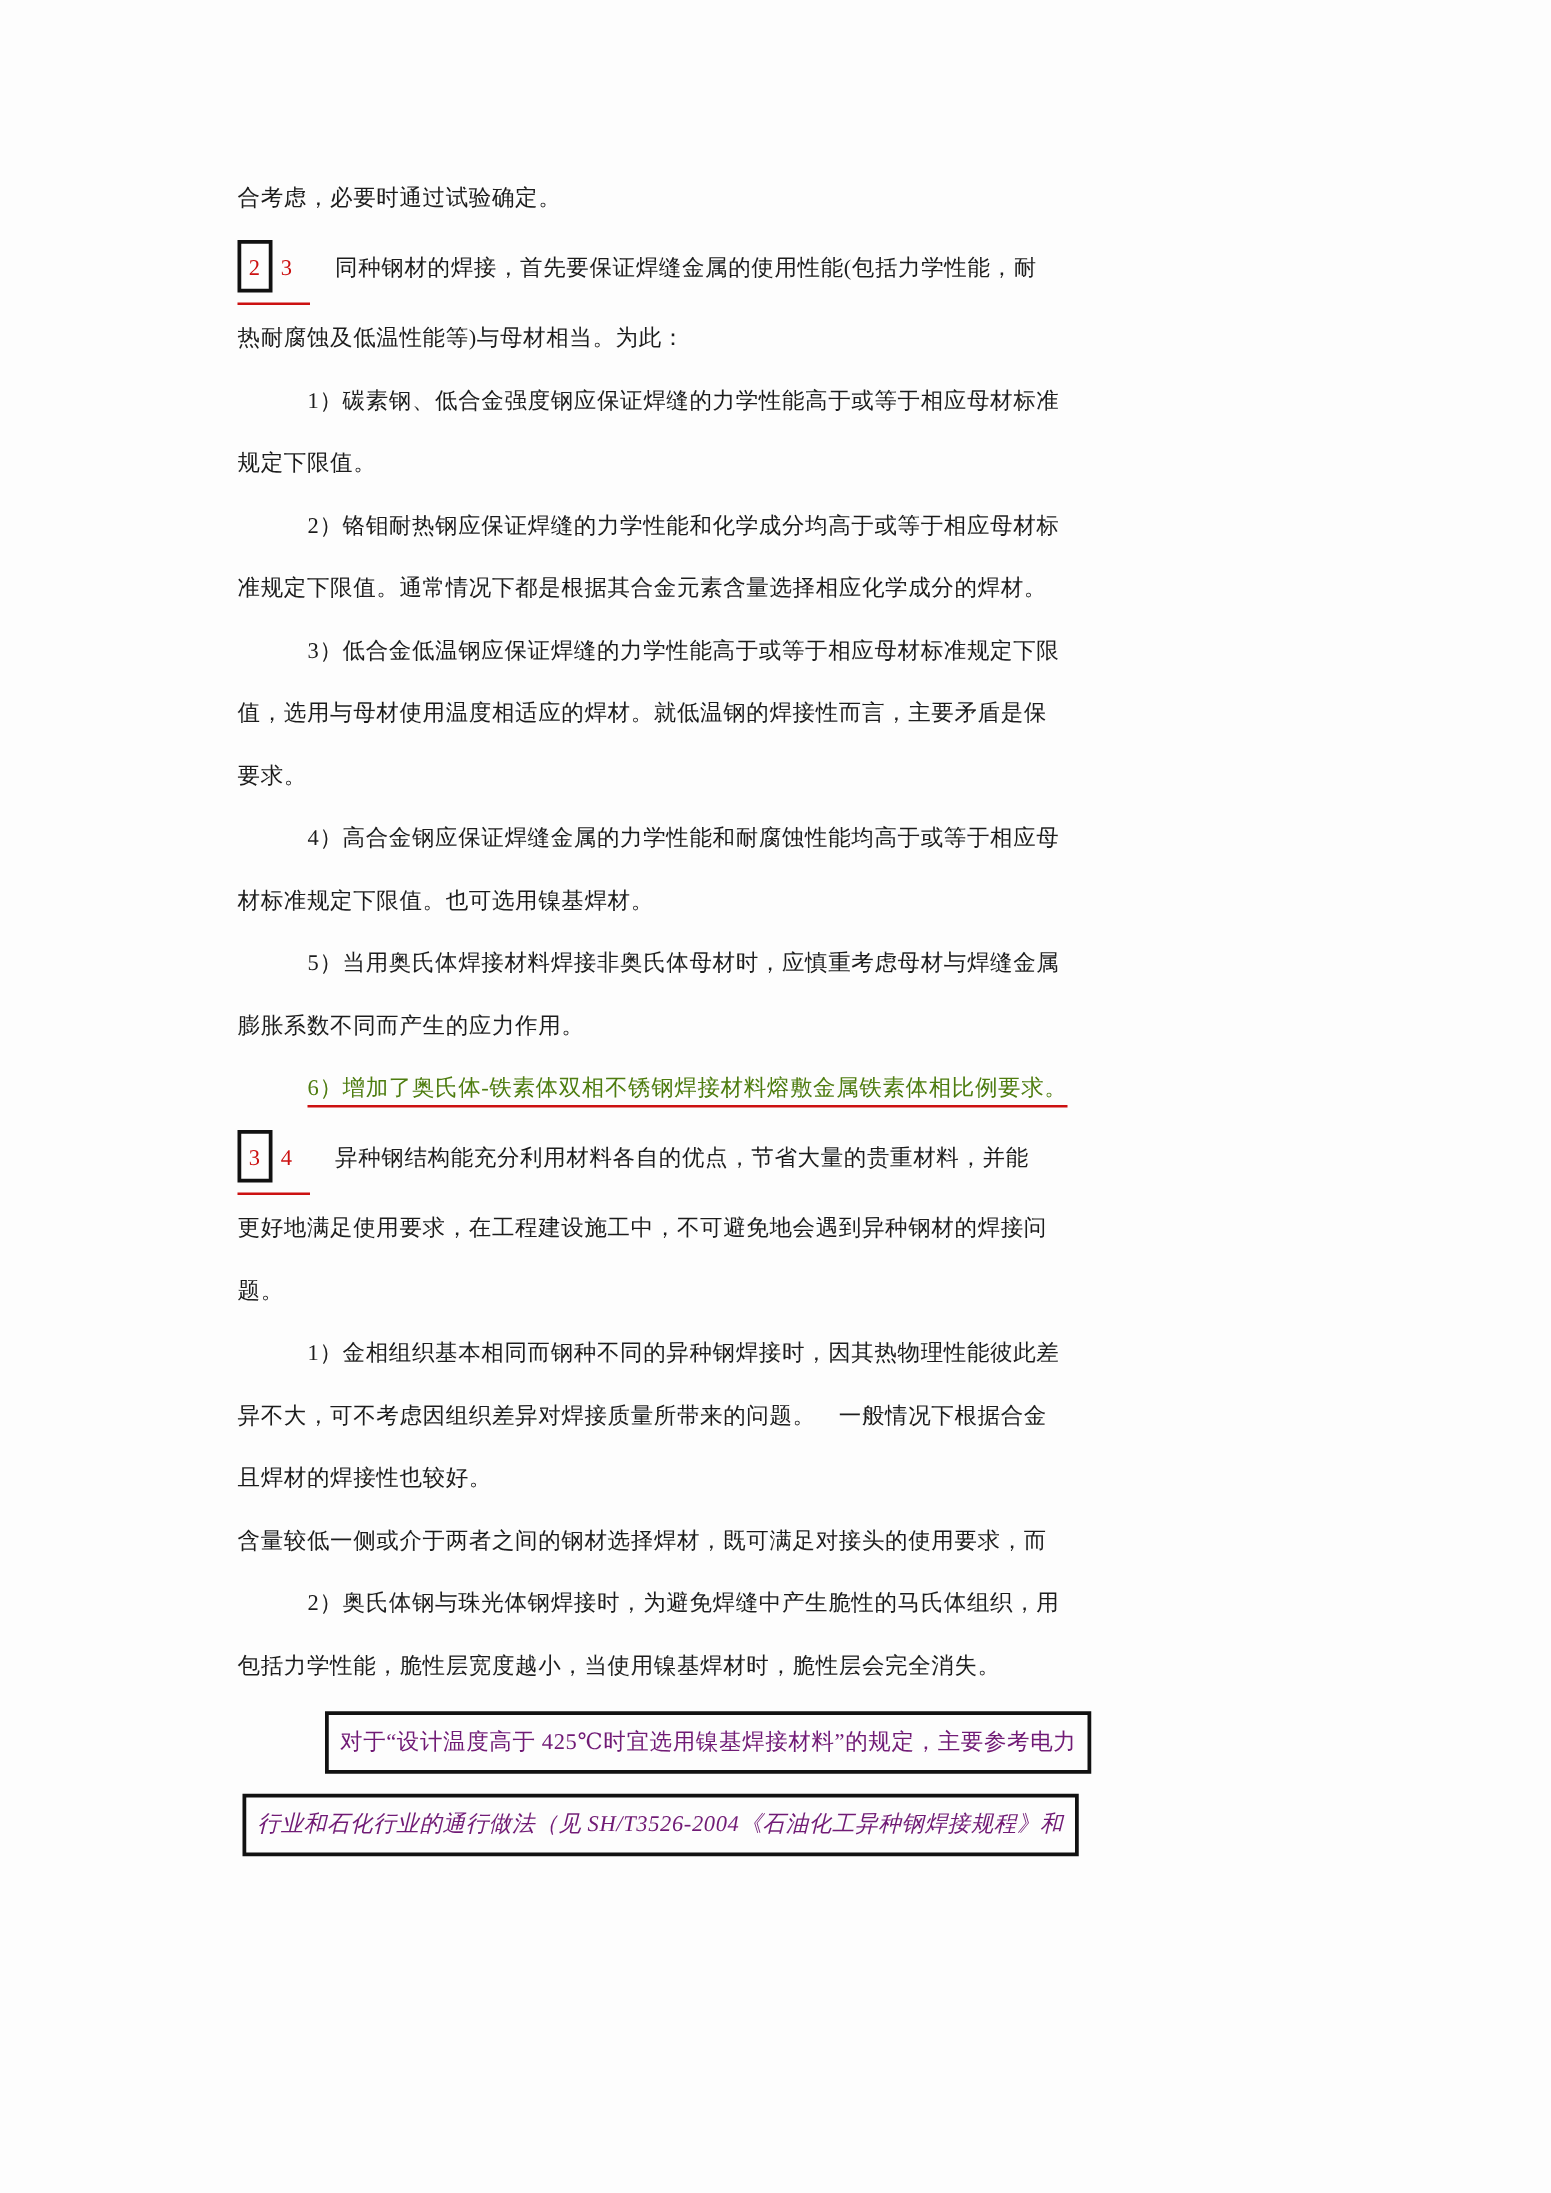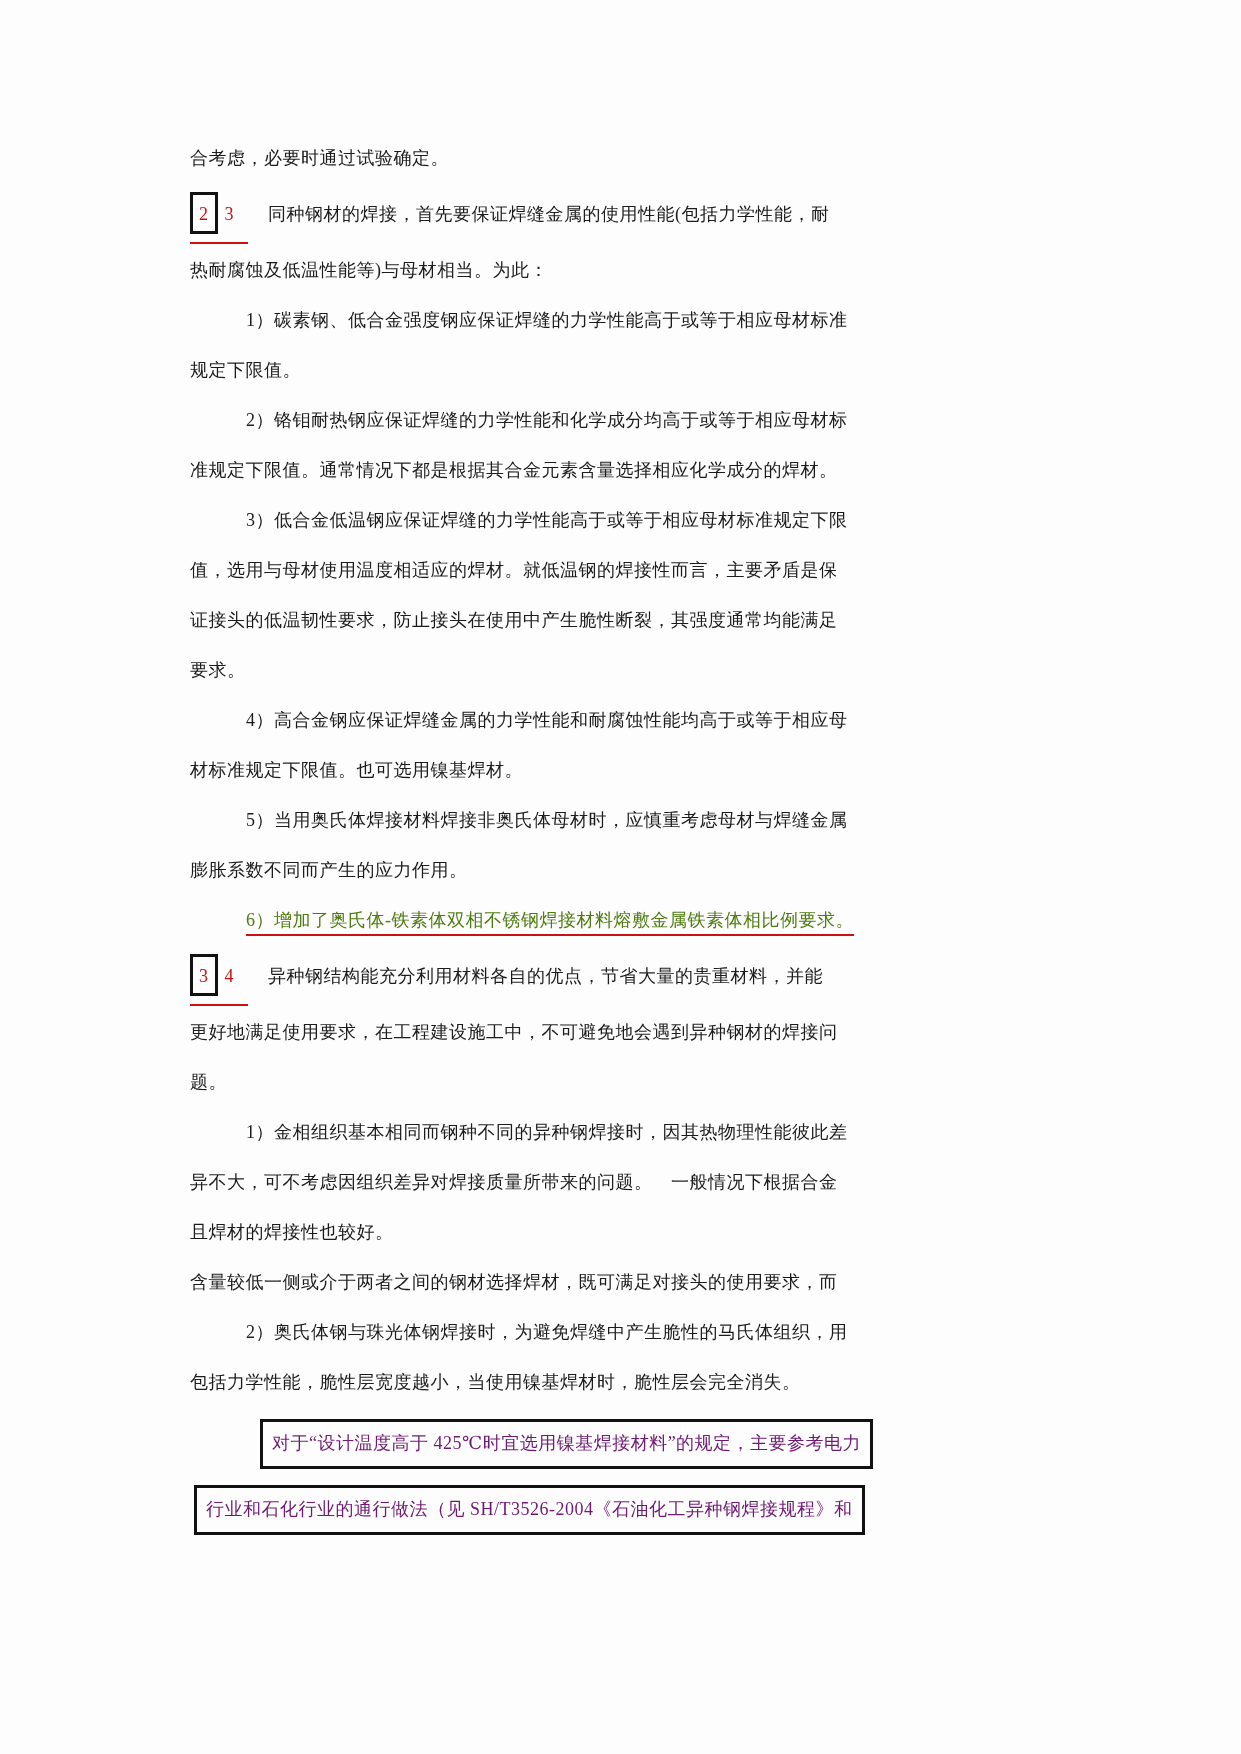--- a/index.html
+++ b/index.html
@@ -75,42 +75,41 @@
   }
   .note-box {
     display: inline-block;
     border: 3px solid #111111;
     color: #701a75;
     padding: 4px 9px 6px 9px;
     line-height: 34px;
     white-space: nowrap;
   }
   .boxed-row.first-box { padding-left: 70px; }
-  .boxed-row.second-box { padding-left: 4px; }
+  .boxed-row.second-box { padding-left: 4px; font-style: italic; }
 </style>
 </head>
 <body>
 
 <div class="page">
   <div class="content">
 
     <div class="line">合考虑，必要时通过试验确定。</div>
 
     <div class="line section">
       <span class="sec-marker"><span class="sec-box">2</span><span class="sec-tail">3</span></span><span>同种钢材的焊接，首先要保证焊缝金属的使用性能(包括力学性能，耐</span>
     </div>
 
     <div class="line">热耐腐蚀及低温性能等)与母材相当。为此：</div>
     <div class="line indent">1）碳素钢、低合金强度钢应保证焊缝的力学性能高于或等于相应母材标准</div>
     <div class="line">规定下限值。</div>
     <div class="line indent">2）铬钼耐热钢应保证焊缝的力学性能和化学成分均高于或等于相应母材标</div>
     <div class="line">准规定下限值。通常情况下都是根据其合金元素含量选择相应化学成分的焊材。</div>
     <div class="line indent">3）低合金低温钢应保证焊缝的力学性能高于或等于相应母材标准规定下限</div>
     <div class="line">值，选用与母材使用温度相适应的焊材。就低温钢的焊接性而言，主要矛盾是保</div>
-    <div class="line">证接头的低温韧性要求，防止接头在使用中产生脆性断裂，其强度通常均能满足</div>
     <div class="line">要求。</div>
     <div class="line indent">4）高合金钢应保证焊缝金属的力学性能和耐腐蚀性能均高于或等于相应母</div>
     <div class="line">材标准规定下限值。也可选用镍基焊材。</div>
     <div class="line indent">5）当用奥氏体焊接材料焊接非奥氏体母材时，应慎重考虑母材与焊缝金属</div>
     <div class="line">膨胀系数不同而产生的应力作用。</div>
 
     <div class="line indent red-ins">
       <span class="ins-text">6）增加了奥氏体-铁素体双相不锈钢焊接材料熔敷金属铁素体相比例要求。</span>
     </div>
 

